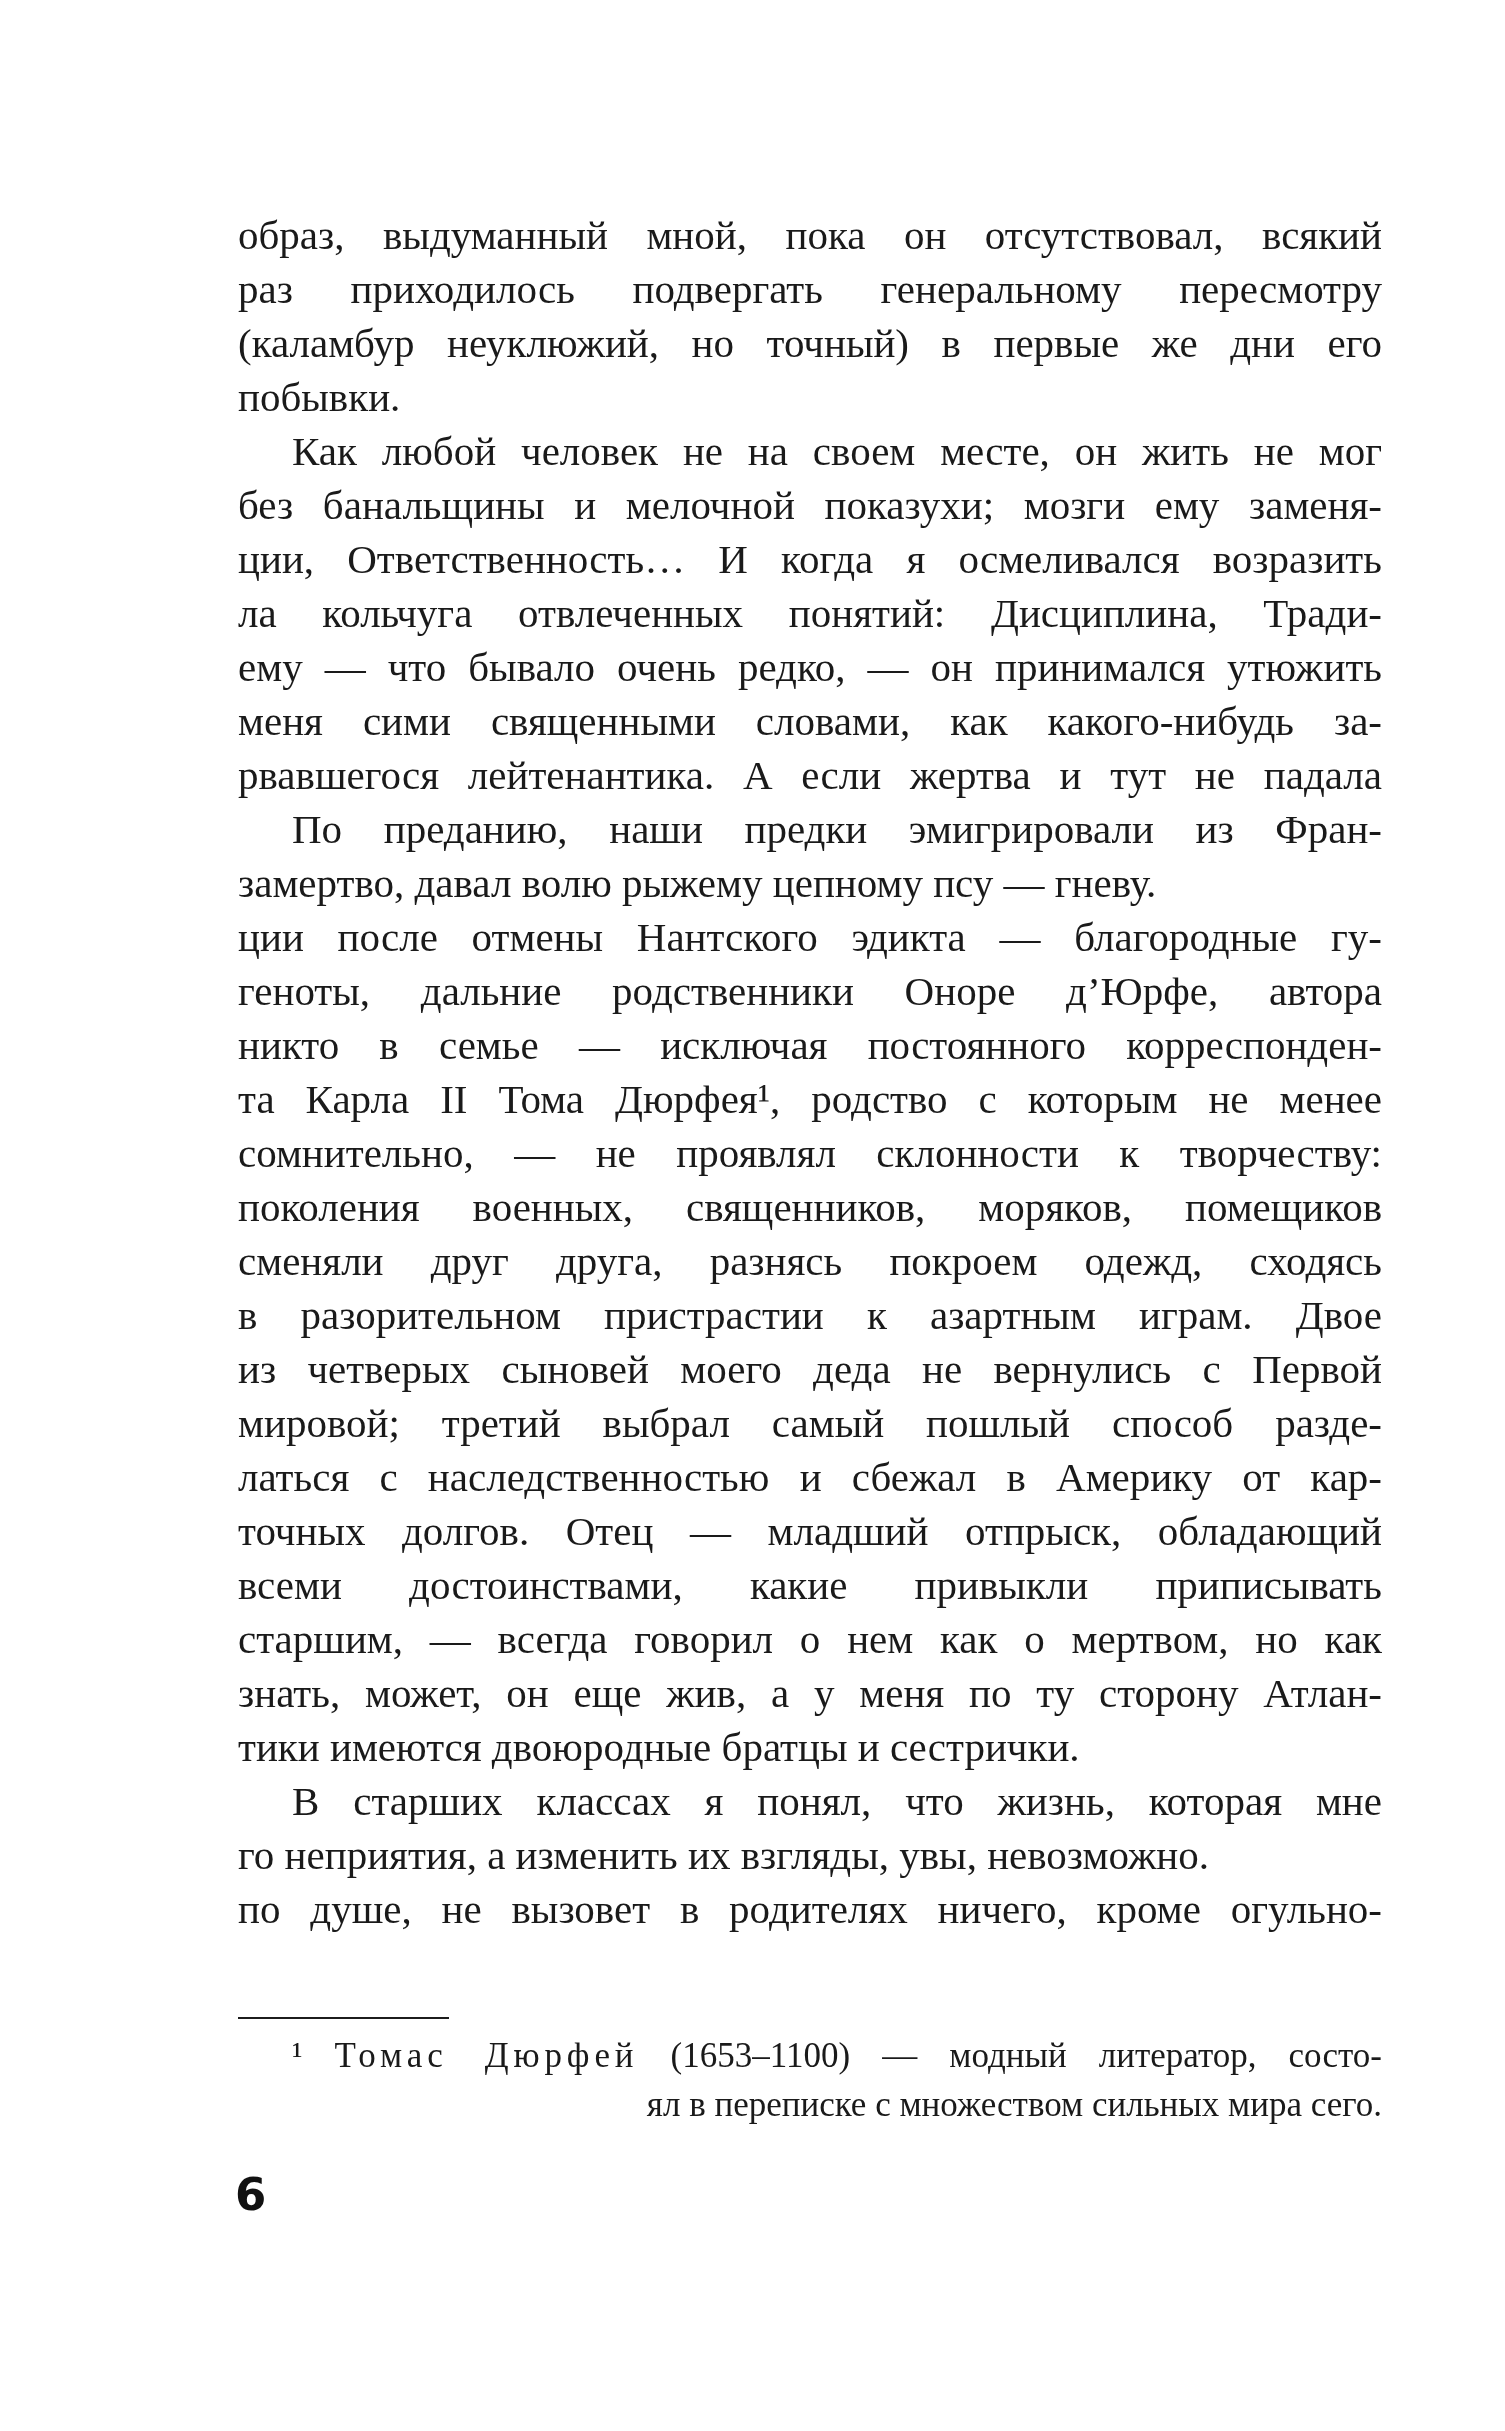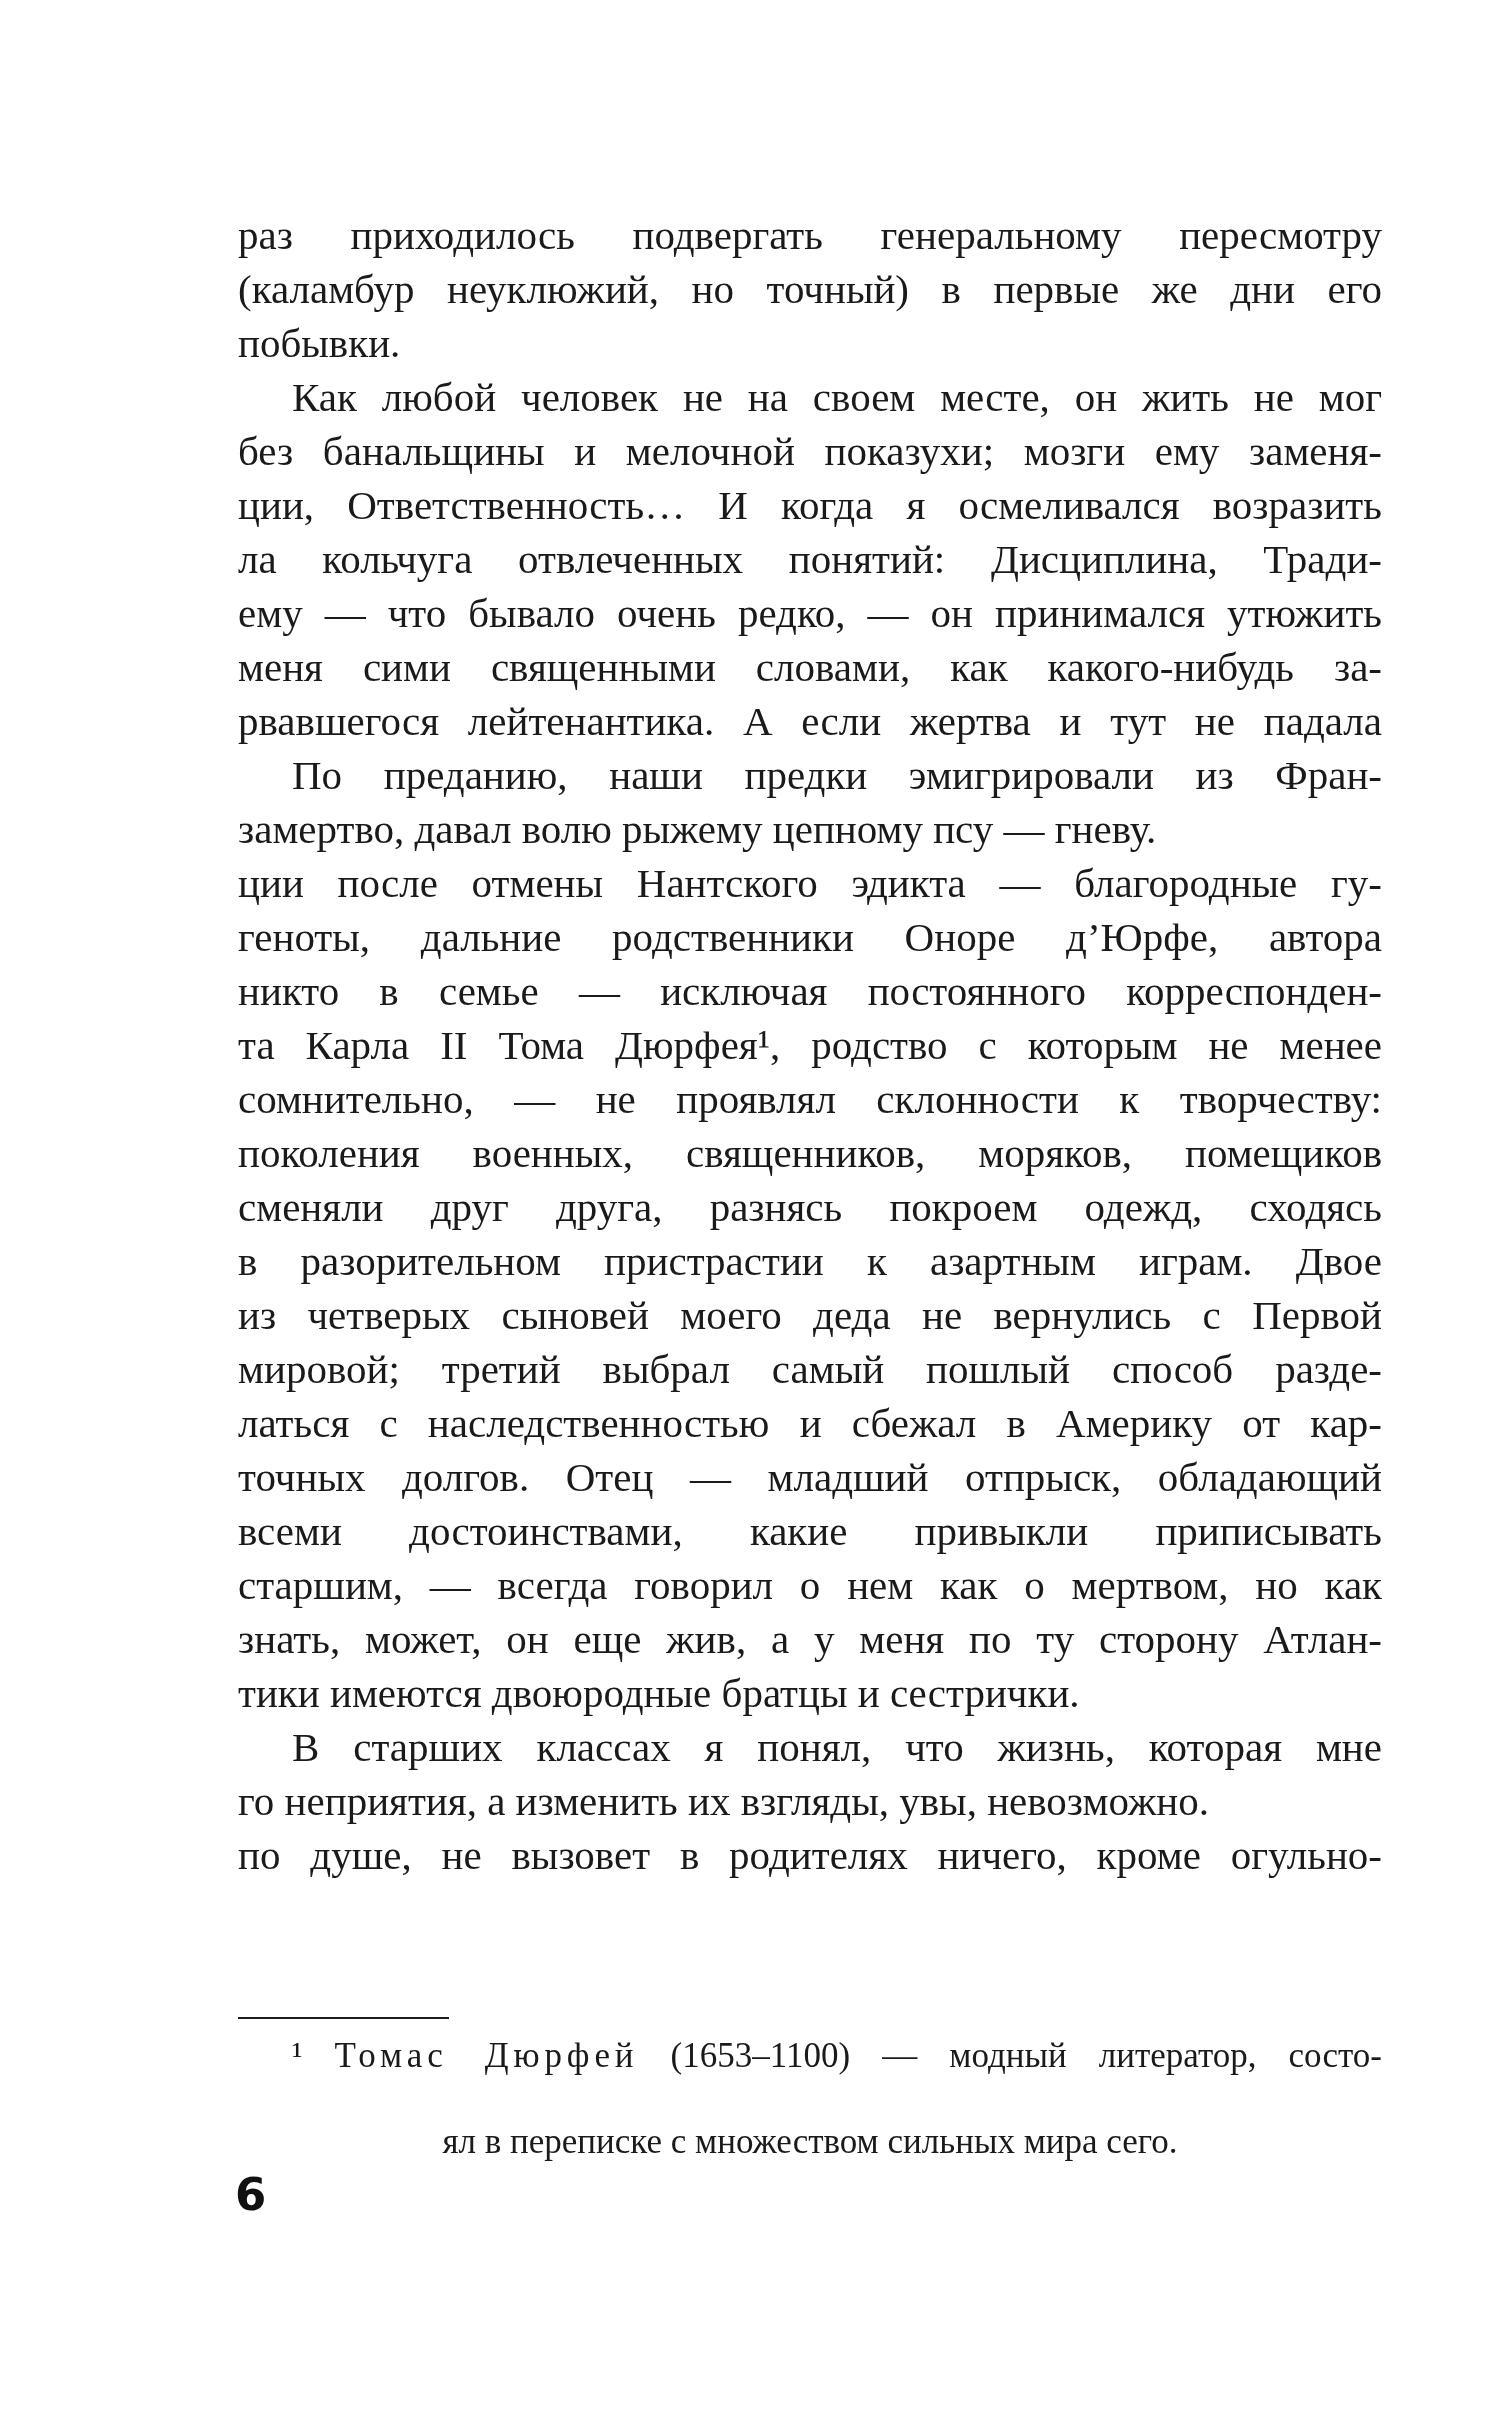--- a/index.html
+++ b/index.html
@@ -44,41 +44,41 @@
     width:1144px;
     font-size:35px;
     line-height:49px;
   }
   .fn-line1{
     text-align:justify;
     text-align-last:justify;
     text-indent:54px;
   }
   .fn-line2{
-    text-align:center;
-    margin-top:37px;
+    text-align:right;
   }
   .fn-name{ letter-spacing:0.14em; }
 
   .page-number{
     position:absolute;
     left:235px;
     top:2168px;
     font-family:"DejaVu Sans", sans-serif;
     font-weight:700;
     font-size:45px;
     color:#111111;
   }
 </style>
 </head>
 <body>
 
 <div class="page">
 
   <div class="body-text">
+      <div class="line">образ, выдуманный мной, пока он отсутствовал, всякий</div>
       <div class="line">раз приходилось подвергать генеральному пересмотру</div>
       <div class="line">(каламбур неуклюжий, но точный) в первые же дни его</div>
       <div class="line plast">побывки.</div>
       <div class="line indent">Как любой человек не на своем месте, он жить не мог</div>
       <div class="line">без банальщины и мелочной показухи; мозги ему заменя-</div>
       <div class="line">ции, Ответственность… И когда я осмеливался возразить</div>
       <div class="line">ла кольчуга отвлеченных понятий: Дисциплина, Тради-</div>
       <div class="line">ему — что бывало очень редко, — он принимался утюжить</div>
       <div class="line">меня сими священными словами, как какого-нибудь за-</div>
       <div class="line">рвавшегося лейтенантика. А если жертва и тут не падала</div>

